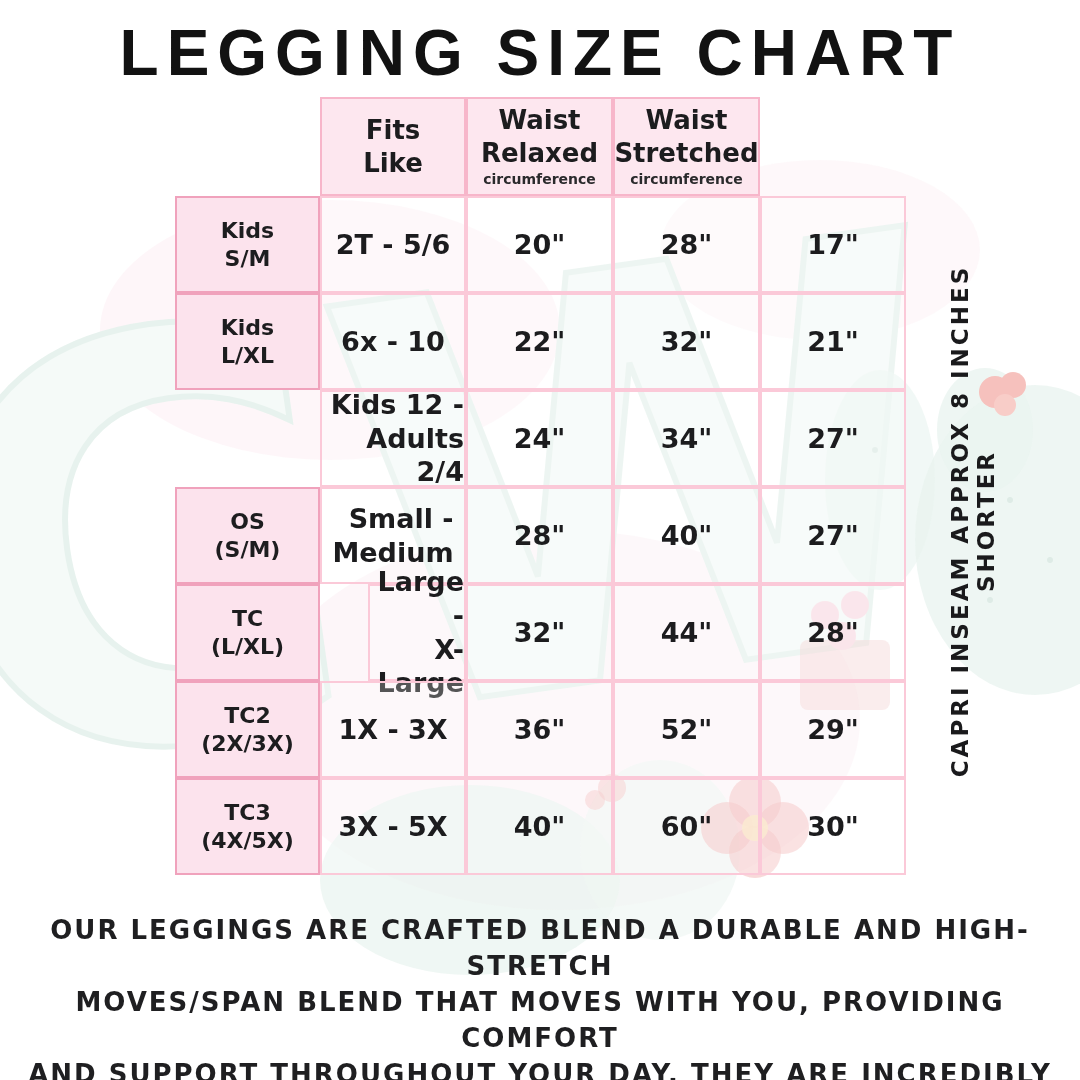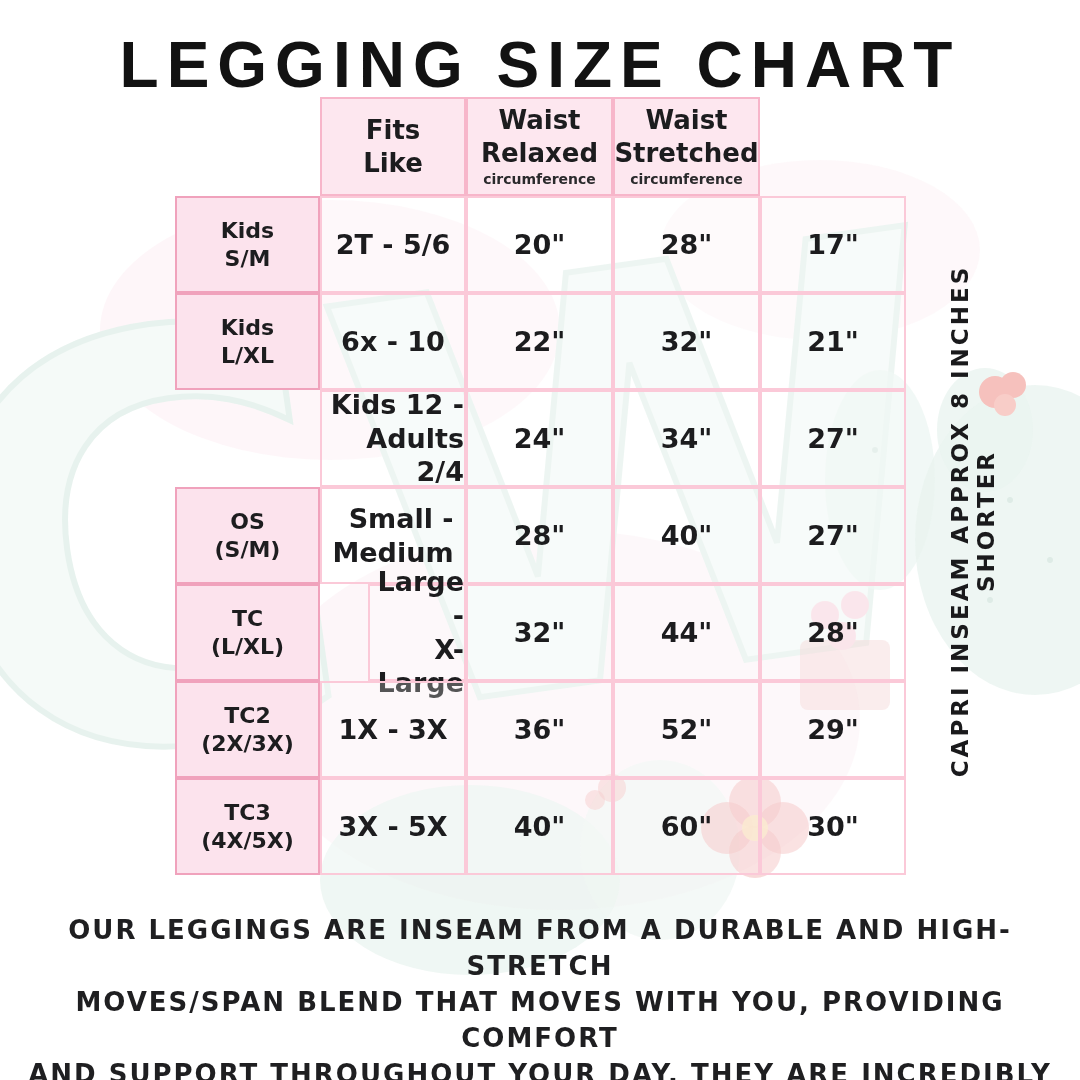--- a/index.html
+++ b/index.html
@@ -2,21 +2,21 @@
 <html><head>
 <meta charset="utf-8">
 <style>
   html,body{margin:0;padding:0;background:#ffffff;}
   .canvas{
     position:relative;width:1080px;height:1080px;background:#ffffff;overflow:hidden;
     font-family:"DejaVu Sans","Liberation Sans",sans-serif;color:#1d1d1f;
   }
   .watermark{position:absolute;left:0;top:0;width:1080px;height:1080px;z-index:0;}
   .title{
-    position:absolute;top:28px;left:0;width:100%;margin:0;text-align:center;
+    position:absolute;top:16px;left:0;width:100%;margin:0;text-align:center;
     font-family:"Liberation Sans",sans-serif;font-size:64px;font-weight:800;
     letter-spacing:8px;color:#121212;z-index:2;
   }
   .size-table{
     position:absolute;left:175px;top:97px;z-index:2;
     display:grid;grid-template-columns:145px 146px 147px 147px 146px;
     grid-template-rows:99px repeat(7,97px);
     border-radius:25px;
   }
   .cell{
@@ -213,19 +213,19 @@
         <span class="val">60"</span>
       </div>
       <div class="cell data" style="grid-area: 8 / 5;">
         <span class="val">30"</span>
       </div>
     </div>
 
   <div class="sidenote">CAPRI INSEAM APPROX 8 INCHES SHORTER</div>
 
   <div class="desc">
-    <div>OUR LEGGINGS ARE INSEAM FROM A DURABLE AND HIGH-STRETCH</div>
+    <div>OUR LEGGINGS ARE CRAFTED BLEND A DURABLE AND HIGH-STRETCH</div>
     <div>MOVES/SPAN BLEND THAT MOVES WITH YOU, PROVIDING COMFORT</div>
     <div>AND SUPPORT THROUGHOUT YOUR DAY. THEY ARE INCREDIBLY SOFT,</div>
 
   </div>
 
 </div>
 
 </body></html>

